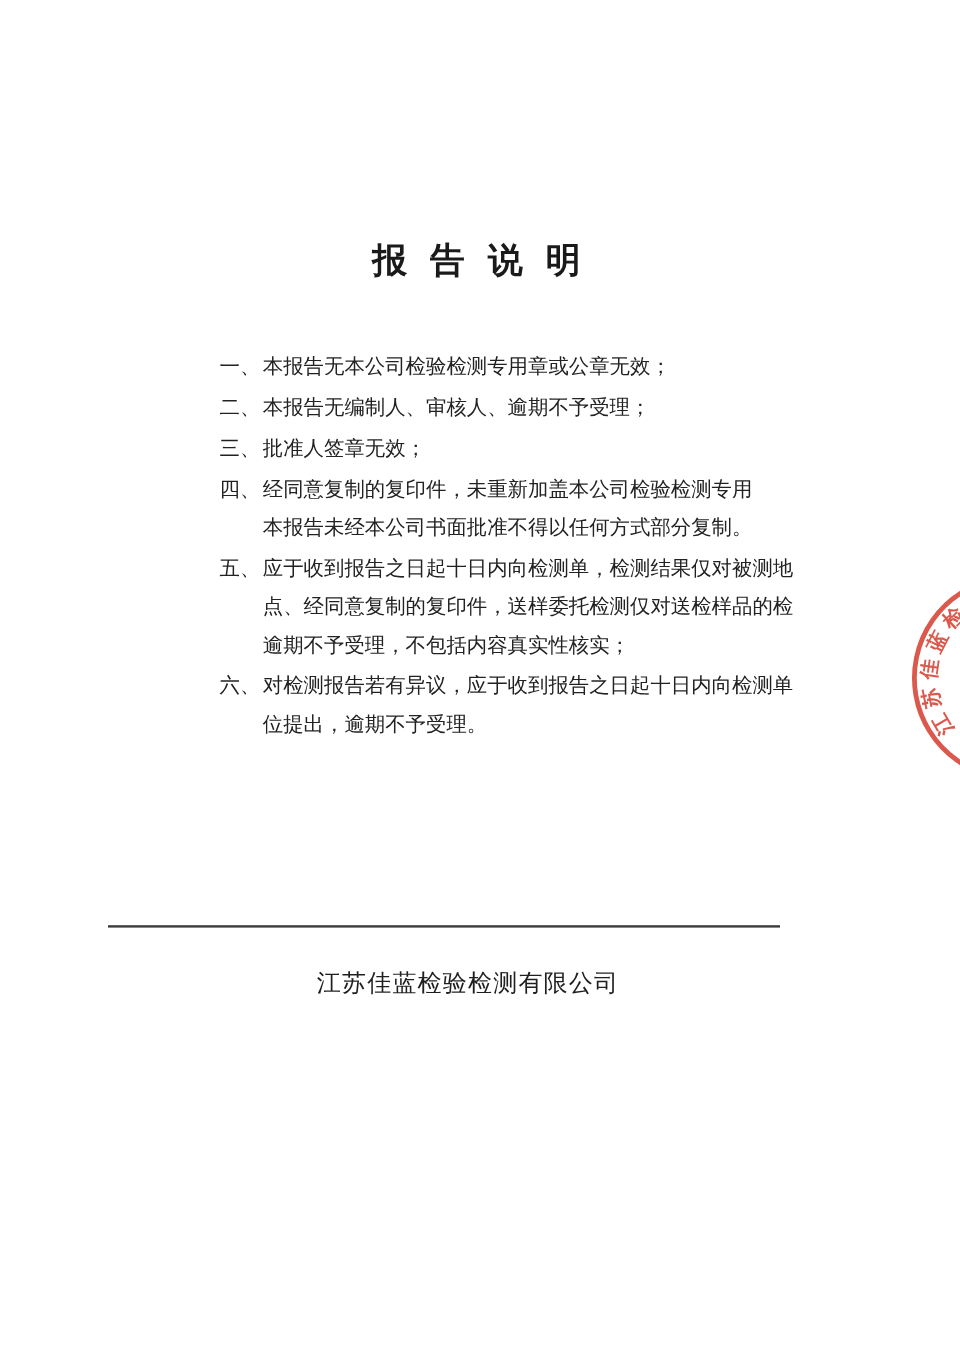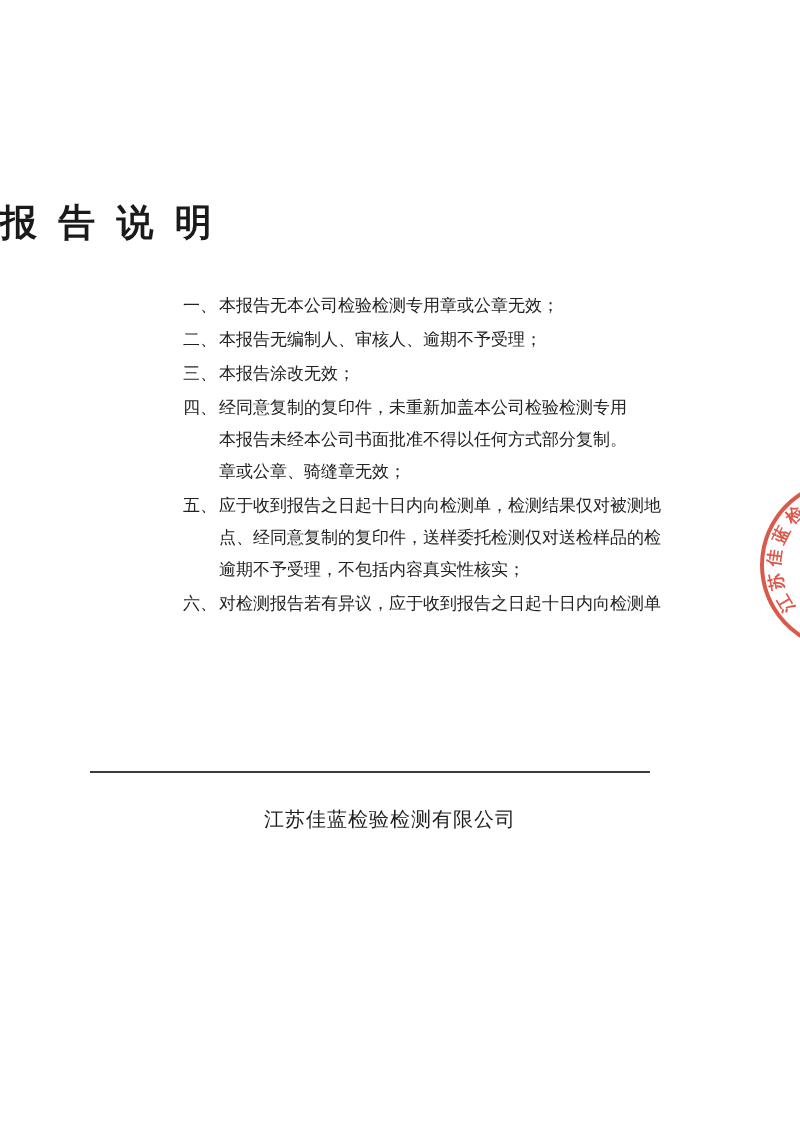--- a/index.html
+++ b/index.html
@@ -14,21 +14,22 @@
     background: #ffffff;
     overflow: hidden;
     font-family: "Liberation Serif", "DejaVu Serif", serif;
     color: #222222;
   }
   .doc-title {
     position: absolute;
     top: 198px;
     left: 0;
     width: 800px;
-    font-size: 37px;
+    text-align: center;
+    font-size: 29px;
     font-weight: bold;
     letter-spacing: 6px;
     color: #1a1a1a;
     white-space: pre;
   }
   .notice-items {
     position: absolute;
     top: 290px;
     left: 183px;
     width: 478px;
@@ -96,46 +97,46 @@
     <div class="notice-item">
       <span class="item-num">二、</span>
       <span class="item-lines">
         <span class="item-line">本报告无编制人、审核人、逾期不予受理；</span>
       </span>
     </div>
 
     <div class="notice-item">
       <span class="item-num">三、</span>
       <span class="item-lines">
-        <span class="item-line">本报告涂改无效；</span>
+        <span class="item-line">批准人签章无效；</span>
       </span>
     </div>
 
     <div class="notice-item">
       <span class="item-num">四、</span>
       <span class="item-lines">
         <span class="item-line">经同意复制的复印件，未重新加盖本公司检验检测专用</span>
         <span class="item-line">本报告未经本公司书面批准不得以任何方式部分复制。</span>
-        <span class="item-line">章或公章、骑缝章无效；</span>
       </span>
     </div>
 
     <div class="notice-item">
       <span class="item-num">五、</span>
       <span class="item-lines">
         <span class="item-line">应于收到报告之日起十日内向检测单，检测结果仅对被测地</span>
         <span class="item-line">点、经同意复制的复印件，送样委托检测仅对送检样品的检</span>
         <span class="item-line">逾期不予受理，不包括内容真实性核实；</span>
       </span>
     </div>
 
     <div class="notice-item">
       <span class="item-num">六、</span>
       <span class="item-lines">
         <span class="item-line">对检测报告若有异议，应于收到报告之日起十日内向检测单</span>
+        <span class="item-line">位提出，逾期不予受理。</span>
       </span>
     </div>
 
   </div>
 
   <div class="footer-rule"></div>
 
   <div class="company-name">江苏佳蓝检验检测有限公司</div>
 
   <svg class="seal-stamp" viewBox="0 0 200 200" width="200" height="200" xmlns="http://www.w3.org/2000/svg">

